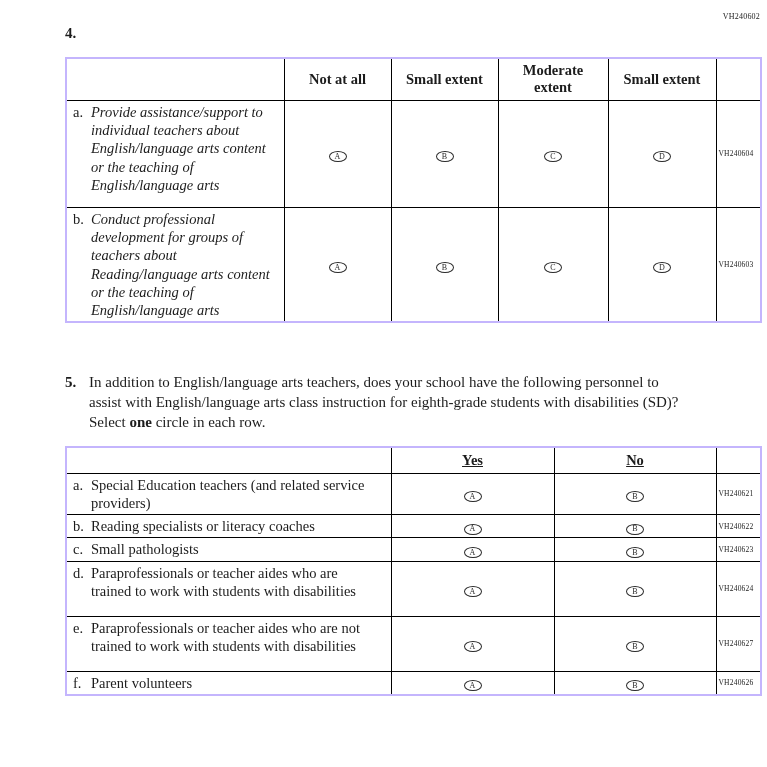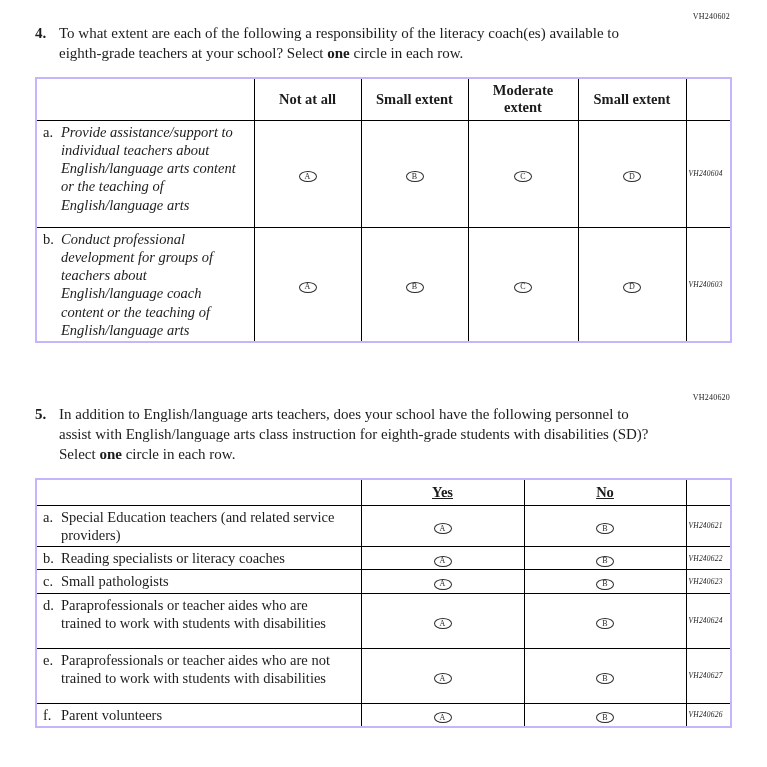--- a/index.html
+++ b/index.html
@@ -3,21 +3,21 @@
 <meta charset="utf-8">
 <style>
   * { margin:0; padding:0; box-sizing:border-box; }
   html,body { background:#ffffff; }
   body {
     width:767px; height:767px;
     font-family:"Liberation Serif", serif;
     color:#1c1c1c;
     overflow:hidden;
   }
-  .page { padding:12px 17px 0 35px; }
+  .page { padding:12px 17px 0 35px;margin-left:30px; }
 
   .q-code {
     width:695px;
     text-align:right;
     font-size:8px;
     letter-spacing:0.2px;
     margin-bottom:3px;
     color:#222;
   }
   .q-text {
@@ -59,21 +59,20 @@
   .q4-table .row-text { max-width:180px;font-style:italic; }
   .q5-table .row-text { max-width:275px; }
 
   td.opt-cell { text-align:center; vertical-align:middle; }
   td.code-cell {
     font-size:7.5px;
     vertical-align:middle;
     padding-left:2px;
     color:#222;
     letter-spacing:0.2px;
-    font-style:italic;
   }
 
   .q4-table tbody tr { height:107px; }
   .q5-table tr.h1 { height:19px; }
   .q5-table tr.h2 { height:37px; }
   .q5-table tr.h3 { height:55px; }
 
   .bubble {
     display:inline-flex;
     width:18px; height:11px;
@@ -93,21 +92,20 @@
 </head>
 <body>
 
 <div class="page">
 
   <section>
     <div class="q-code">VH240602</div>
 
     <div class="q-text">
       <span class="q-num">4.</span>
-      <span class="q-body"><span>To what extent are each of the following a responsibility of the literacy coach(es) available to eighth-grade teachers at your school? Select </span><b>one</b><span> circle in each row.</span></span>
     </div>
 
     <table class="q4-table">
       <colgroup>
         <col style="width:218px">
           <col style="width:107px">
           <col style="width:107px">
         <col style="width:110px">
           <col style="width:108px">
           <col style="width:45px">
@@ -133,35 +131,34 @@
           <td class="opt-cell"><span class="bubble">A</span></td>
           <td class="opt-cell"><span class="bubble">B</span></td>
           <td class="opt-cell"><span class="bubble">C</span></td>
           <td class="opt-cell"><span class="bubble">D</span></td>
           <td class="code-cell">VH240604</td>
         </tr>
         <tr>
           <td class="label-cell">
             <span class="row-label">
               <span class="row-letter">b.</span>
-              <span class="row-text">Conduct professional development for groups of teachers about English/language coach content or the teaching of English/language arts</span>
+              <span class="row-text">Conduct professional development for groups of teachers about Reading/language arts content or the teaching of English/language arts</span>
             </span>
           </td>
           <td class="opt-cell"><span class="bubble">A</span></td>
           <td class="opt-cell"><span class="bubble">B</span></td>
           <td class="opt-cell"><span class="bubble">C</span></td>
           <td class="opt-cell"><span class="bubble">D</span></td>
           <td class="code-cell">VH240603</td>
         </tr>
       </tbody>
     </table>
   </section>
 
   <section class="section-q5">
-    <div class="q-code">VH240620</div>
 
     <div class="q-text">
       <span class="q-num">5.</span>
       <span class="q-body"><span>In addition to English/language arts teachers, does your school have the following personnel to assist with English/language arts class instruction for eighth-grade students with disabilities (SD)? Select </span><b>one</b><span> circle in each row.</span></span>
     </div>
 
     <table class="q5-table">
       <colgroup>
         <col style="width:325px">
           <col style="width:163px">

